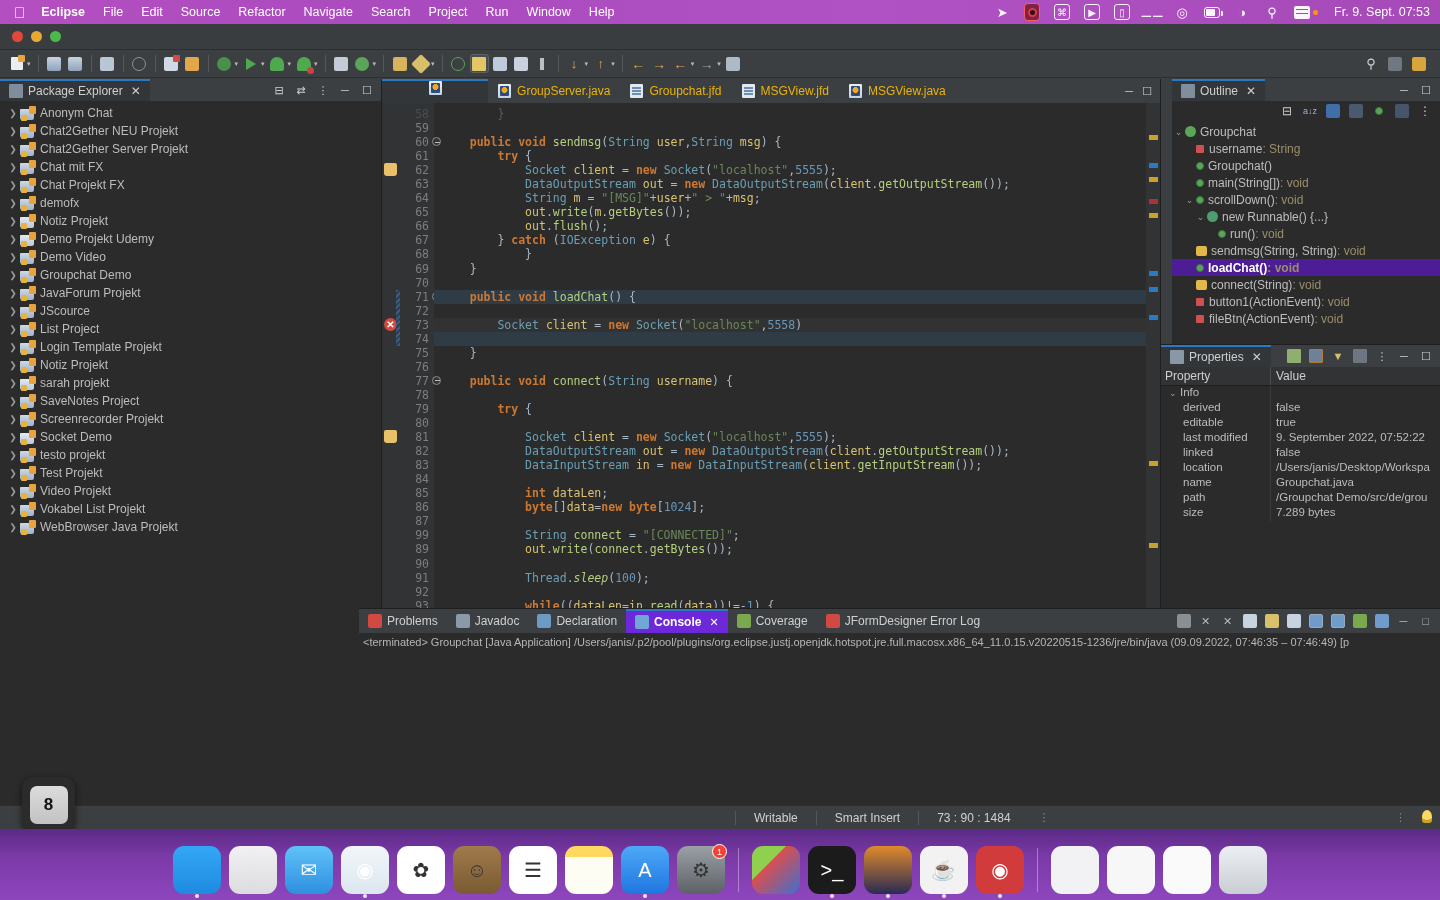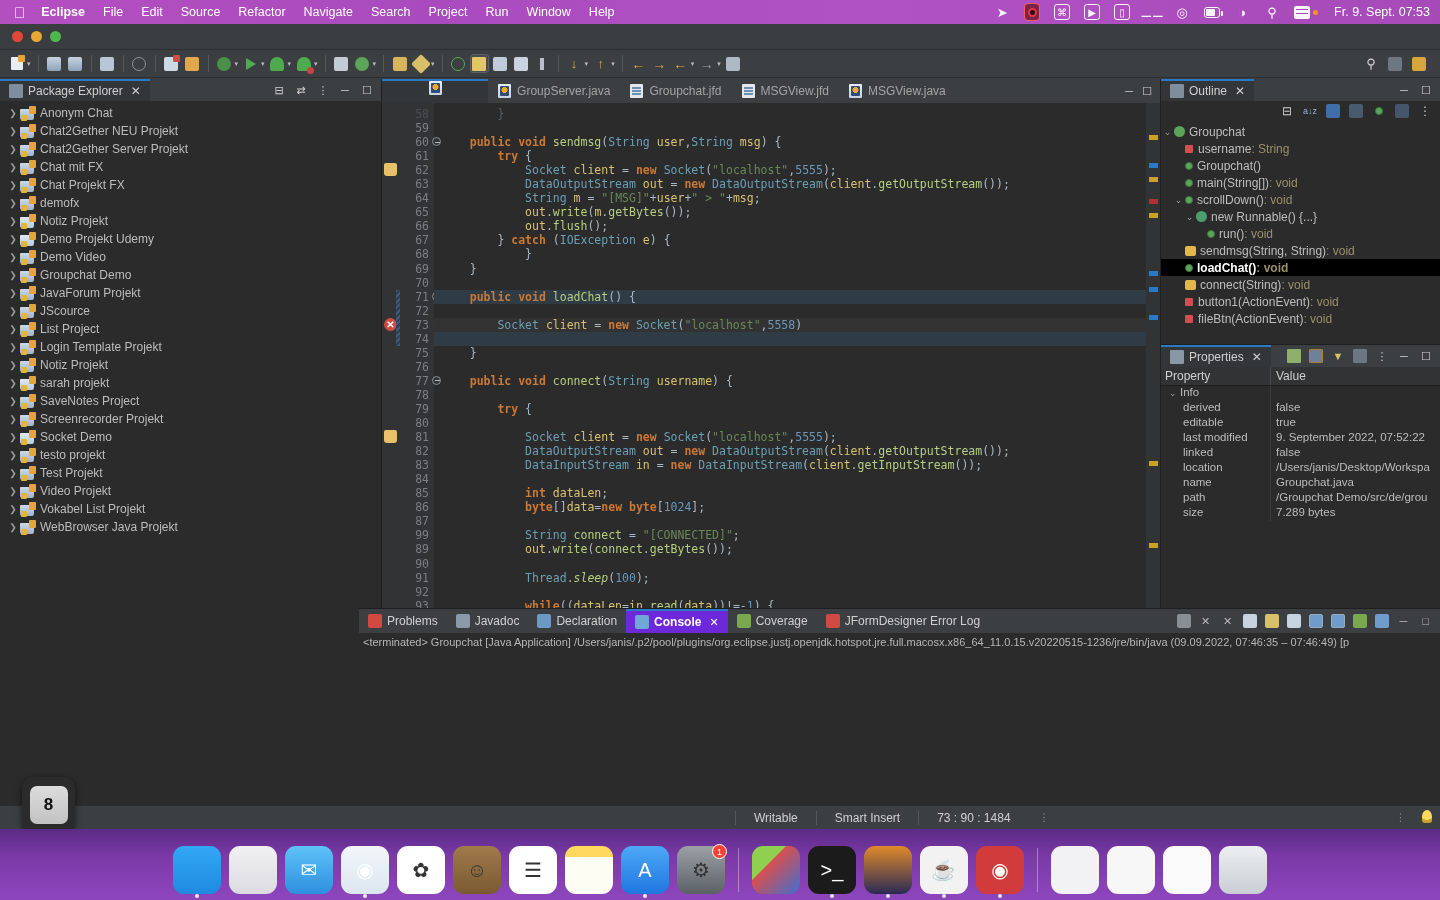--- a/index.html
+++ b/index.html
@@ -85,21 +85,21 @@
   .prjicon{ width:15px;height:13px; margin-right:5px; position:relative; flex:none;}
   .prjicon .f{ position:absolute; left:0; top:2px; width:14px;height:11px; background:linear-gradient(#cfd9e6,#9fb2c9);
     border-radius:1px 3px 2px 2px;}
   .prjicon .j{ position:absolute; right:-1px; top:-1px; width:7px;height:8px; background:#e8a33d; border-radius:1px;}
   .prjicon.open .f{ background:linear-gradient(#e3eaf3,#b9c8da); }
   .prjicon .lock{ position:absolute; left:1px; bottom:-1px; width:6px;height:6px;background:#e6b43c;border-radius:1px;}
 
   
   .editor{ flex:1; display:flex; flex-direction:column; min-width:0; background:#2b2b2b;}
   .etabs{ height:24px; background:#3c3f41; display:flex; align-items:stretch; }
-  .etab{ display:flex; align-items:center; gap:6px; padding:0 10px; font-size:12px; color:#a3a3a3; }
+  .etab{ display:flex; align-items:center; gap:6px; padding:0 10px; font-size:12px; color:#eab308; }
   .etab.active{ background:#333638; border-top:2px solid #2b79c2; color:#ffffff;flex-direction:column;}
   .ficon{ width:13px;height:14px; position:relative; flex:none;}
   .ficon.java{ background:linear-gradient(#e8eef6,#c5d2e2); border-radius:1px;}
   .ficon.java::after{content:"";position:absolute;left:2px;top:2px;width:9px;height:10px;
     background:radial-gradient(circle at 50% 40%, #f5a623 0 40%, transparent 41%), #2f4d7a; border-radius:1px;}
   .ficon.jfd{ background:#e4e8ec; border-radius:1px; }
   .ficon.jfd::after{content:"";position:absolute;left:2px;top:3px;width:9px;height:8px;
     background:repeating-linear-gradient(#6b8fb5 0 2px,#e4e8ec 2px 3px);}
   .codewrap{ flex:1; display:flex; min-height:0; position:relative; background:#2b2b2b; overflow:hidden;}
   .mrkcol{ width:18px; background:#313335; position:relative; flex:none; }
@@ -123,26 +123,26 @@
   .ital{ font-style:italic; }
   .overview{ width:14px; background:#313335; flex:none; position:relative; }
   .ovmark{ position:absolute; right:2px; width:9px; height:5px; }
   .marker{ position:absolute; left:2px; width:14px; height:13px; }
   .warnicon{ width:13px;height:13px;background:#e8c16a; border-radius:2px 2px 3px 3px;position:relative;}
   .erricon{ width:13px;height:13px;background:#d04a42;border-radius:50%;position:relative;color:#fff;
     font-size:10px; display:flex;align-items:center;justify-content:center; font-weight:bold;}
 
   
   .rightcol{ width:280px; border-left:1px solid #1f1f1f; display:flex; flex-direction:column; flex:none;}
-  .outline{ height:265px; display:flex; flex-direction:column; }
+  .outline{ height:265px; display:flex; flex-direction:column;margin-left:11px; }
   .olbar{ height:20px; background:#2b2b2b; display:flex; align-items:center; justify-content:flex-end; gap:9px; padding-right:8px;}
   .olbar .ot{ width:14px;height:14px; display:flex;align-items:center;justify-content:center;}
   .oltree{ flex:1; overflow:hidden; padding-top:2px; }
   .olrow{ height:17px; display:flex; align-items:center; font-size:12px; color:#bdbdbd; white-space:nowrap;}
-  .olrow.selected{ background:#000000; color:#fff; font-weight:bold; }
+  .olrow.selected{ background:#4c1d95; color:#fff; font-weight:bold; }
   .olrow .tw{ width:13px; text-align:center; font-size:9px; color:#9a9a9a; flex:none;}
   .dot{ width:8px;height:8px;border-radius:50%; flex:none; margin-right:4px;}
   .dot.green{ background:#5aa55a; border:1px solid #3d7a3d;}
   .dot.redsq{ background:#d05050; border-radius:1px;}
   .mini{ width:9px;height:9px;margin-right:3px;flex:none;border-radius:1px;}
   .rettype{ color:#9b8f6a; }
 
   .props{ flex:1; display:flex; flex-direction:column; border-top:1px solid #1f1f1f;}
   .phead{ height:19px; background:#313335; display:flex; font-size:12px; color:#cfcfcf;
           border-bottom:1px solid #1f1f1f;}

